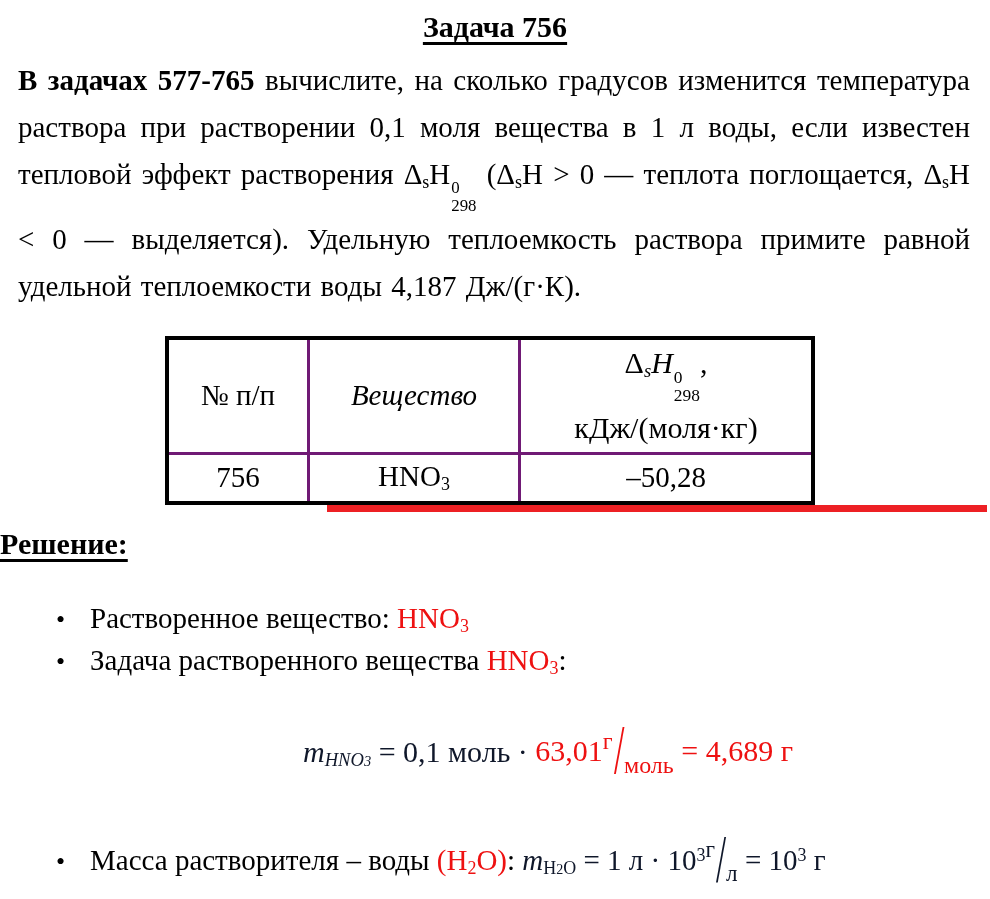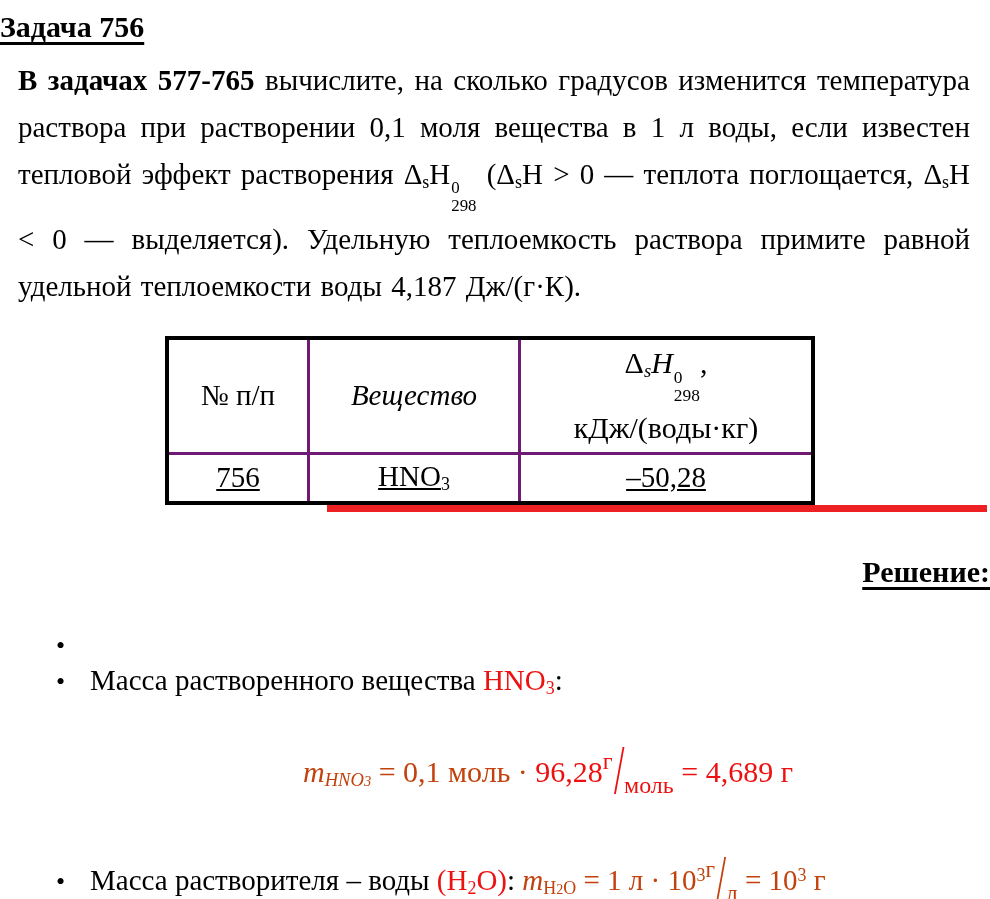--- a/index.html
+++ b/index.html
@@ -5,21 +5,21 @@
   html, body {
     margin: 0; padding: 0;
     width: 990px; height: 899px;
     overflow: hidden;
     background: #ffffff;
     color: #000000;
     font-family: "Liberation Serif", "DejaVu Serif", serif;
   }
   .doc { width: 990px; height: 899px; position: relative; }
 
-  .title { font-weight: bold; font-size: 30px; line-height: 34px; margin-top: 10px; }
+  .title { text-align: center; font-weight: bold; font-size: 30px; line-height: 34px; margin-top: 10px; }
   .u { text-decoration: underline; text-decoration-thickness: 3px; text-underline-offset: 5px; }
 
   .intro {
     font-size: 29px; line-height: 47px;
     text-align: justify;
     margin: 13px 20px 0 18px;
     word-spacing: 2px;
   }
   .b { font-weight: bold; }
 
@@ -29,35 +29,35 @@
   .stk { display: inline-flex; flex-direction: column; font-size: 0.58em; line-height: 1.08; vertical-align: -0.55em; text-align: left; padding-left: 1px; font-style: normal; }
   .it { font-style: italic; }
 
   .table-wrap { margin: 26px 0 0 165px; }
   table.dtable { border-collapse: collapse; border: 4px solid #000; table-layout: fixed; }
   table.dtable td { border: 3px solid #701a75; text-align: center; vertical-align: middle; font-size: 29px; padding: 0; }
   .c1 { width: 138px; }
   .c2 { width: 208px; font-style: italic; }
   .c3 { width: 290px; }
   .hrow td { height: 112px; }
-  .drow td { height: 46px; text-decoration: underline; }
+  .drow td { height: 46px; }
   .hline { line-height: 46px; font-size: 30px; }
   .red-rule { width: 660px; height: 7px; margin-left: 162px; background: #ed2024; }
 
-  .solution { text-align: right; font-weight: bold; font-size: 30px; line-height: 35px; margin-top: 42px; }
+  .solution { text-align: left; font-weight: bold; font-size: 30px; line-height: 35px; margin-top: 14px; }
 
   .bullets { margin: 40px 0 0 56px; font-size: 29px; }
   .brow { display: flex; align-items: baseline; line-height: 34px; }
   .brow + .brow { margin-top: 0; }
   .marker { width: 34px; flex: 0 0 34px; font-size: 26px; }
   .mt20 { margin-top: 20px; }
   .mt24f { margin-top: 24px; line-height: 56px; }
 
   .red { color: #ee1111; }
-  .blue { color: #c2410c; }
+  .blue { color: #0f172a; }
 
   .fcenter { text-align: center; font-size: 30px; line-height: 64px; margin-top: 24px; padding-left: 50px; white-space: nowrap; }
 
   .fr { white-space: nowrap; display: inline; }
   .frn { font-size: 0.8em; vertical-align: 0.55em; }
   .frs { display: inline-block; transform: scale(1.25, 2.3); transform-origin: 50% 55%; margin: 0 1px 0 2px; vertical-align: -0.08em; }
   .frd { font-size: 0.8em; vertical-align: -0.48em; margin-top: 48px; }
 </style>
 </head>
 <body>
@@ -77,49 +77,50 @@
     <table class="dtable">
       <tbody>
       <tr class="hrow">
         <td class="c1">№ п/п</td>
         <td class="c2">Вещество</td>
         <td class="c3">
           <div class="hline"><span>Δ</span><sub class="sb it">s</sub><span class="it">H</span><span class="stk">
                   <span>0</span>
                   <span>298</span>
                 </span><span>,</span></div>
-          <div class="hline">кДж/(воды·кг)</div>
+          <div class="hline">кДж/(моля·кг)</div>
         </td>
       </tr>
       <tr class="drow">
         <td>756</td>
         <td><span>HNO</span><sub class="sb">3</sub></td>
         <td>–50,28</td>
       </tr>
       </tbody>
     </table>
     <div class="red-rule"></div>
   </div>
 
   <div class="solution">
     <span class="u">Решение:</span>
   </div>
 
   <div class="bullets">
 
     <div class="brow">
       <span class="marker">•</span>
+      <span><span>Растворенное вещество: </span><span class="red"><span>HNO</span><sub class="sb">3</sub></span></span>
     </div>
 
     <div class="brow mt20">
       <span class="marker">•</span>
-      <span><span>Масса растворенного вещества </span><span class="red"><span>HNO</span><sub class="sb">3</sub></span><span>:</span></span>
+      <span><span>Задача растворенного вещества </span><span class="red"><span>HNO</span><sub class="sb">3</sub></span><span>:</span></span>
     </div>
 
-    <div class="fcenter"><span class="blue"><span class="it">m</span><sub class="sb it"><span>HNO</span><span class="sb2">3</span></sub><span> = 0,1 моль · </span></span><span class="red"><span>96,28</span><span class="fr"><span class="frn">г</span><span class="frs">/</span><span class="frd">моль</span></span><span> = 4,689 г</span></span></div>
+    <div class="fcenter"><span class="blue"><span class="it">m</span><sub class="sb it"><span>HNO</span><span class="sb2">3</span></sub><span> = 0,1 моль · </span></span><span class="red"><span>63,01</span><span class="fr"><span class="frn">г</span><span class="frs">/</span><span class="frd">моль</span></span><span> = 4,689 г</span></span></div>
 
     <div class="brow mt24f">
       <span class="marker">•</span>
       <span><span>Масса растворителя – воды </span><span class="red"><span>(H</span><sub class="sb">2</sub><span>O)</span></span><span>: </span><span class="blue"><span class="it">m</span><sub class="sb"><span>H</span><span class="sb2">2</span><span>O</span></sub><span> = 1 л · 10</span><sup class="sp">3</sup><span class="fr"><span class="frn">г</span><span class="frs">/</span><span class="frd">л</span></span><span> = 10</span><sup class="sp">3</sup><span> г</span></span></span>
     </div>
 
   </div>
 
 </div>
 

